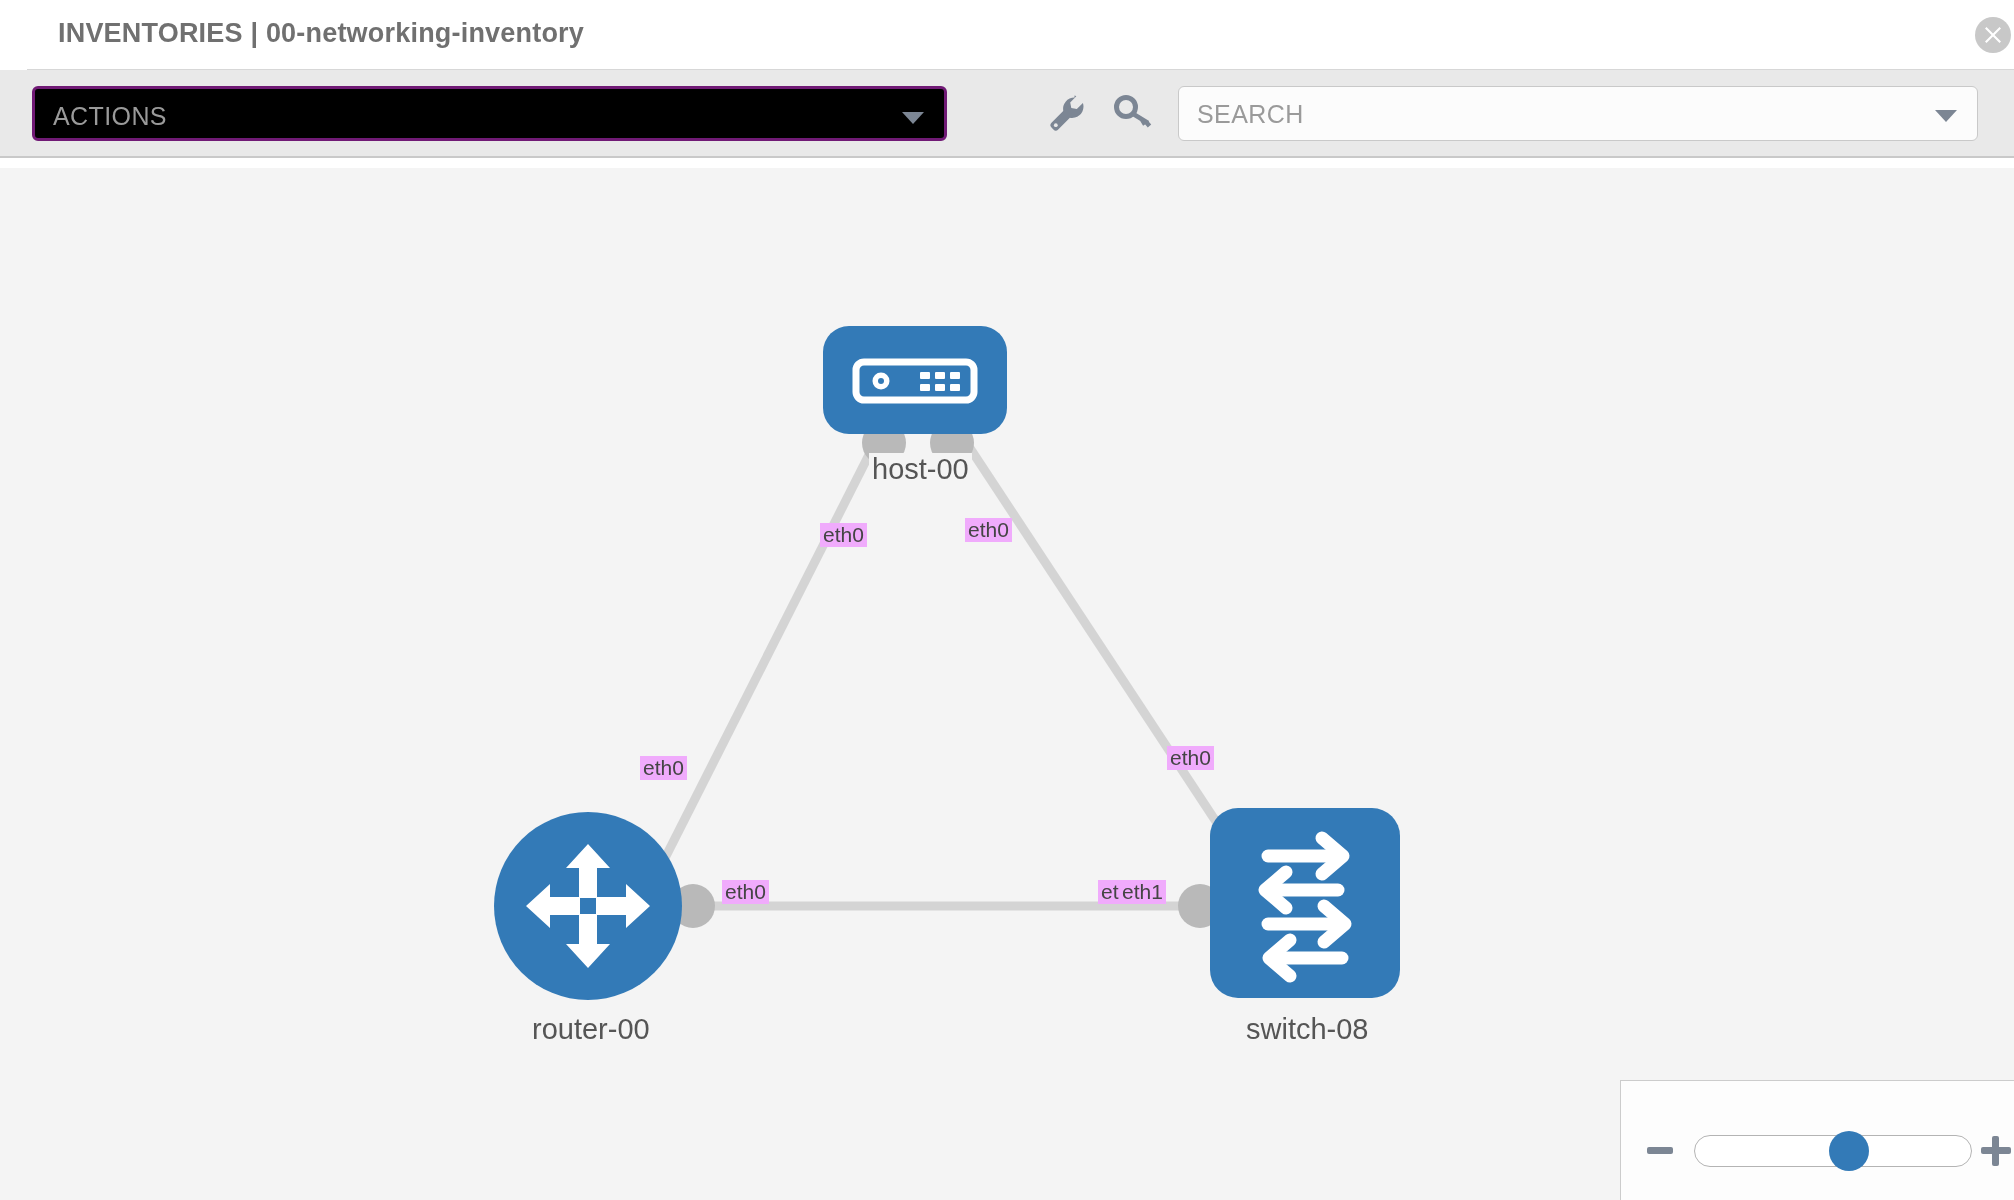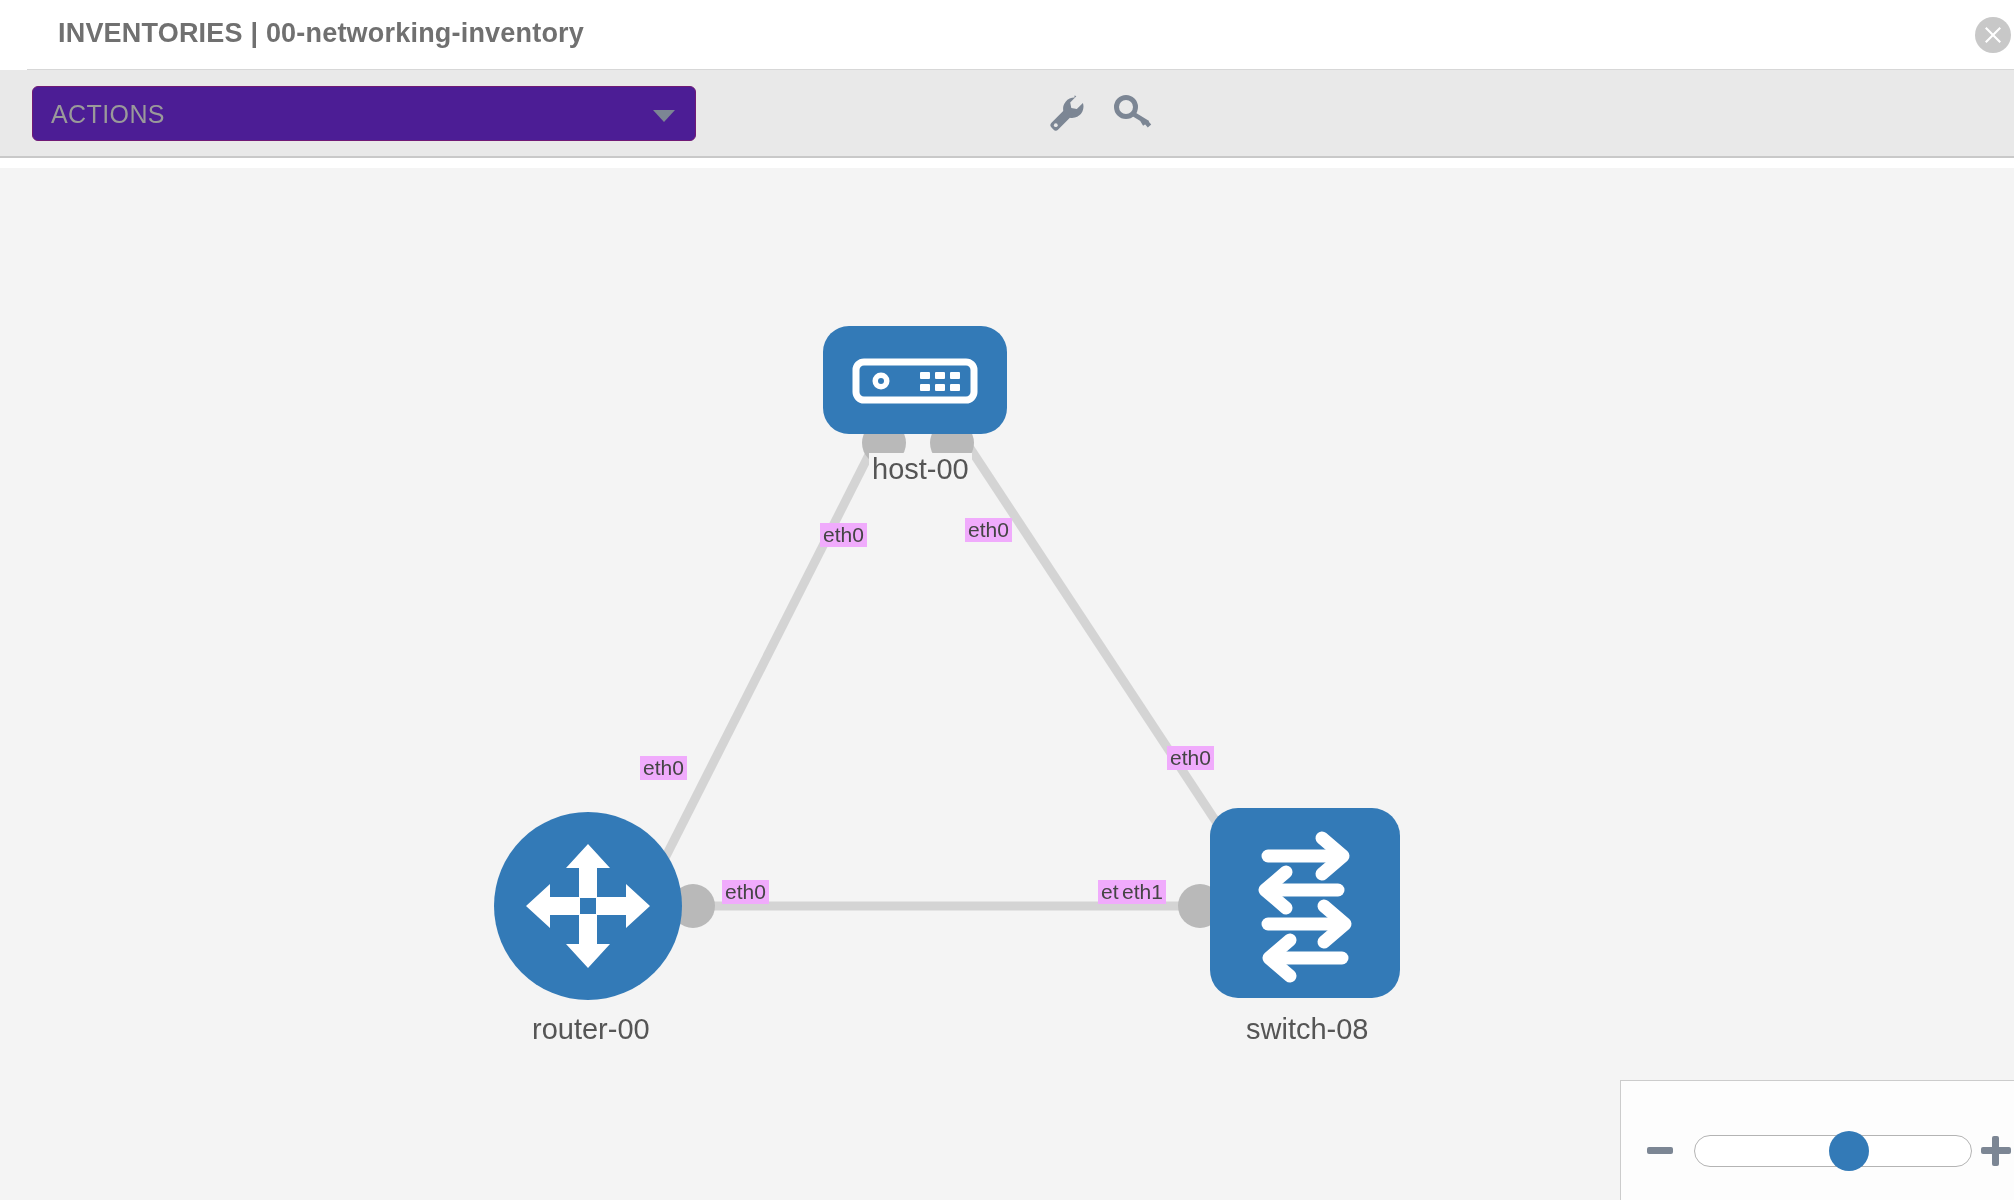--- a/index.html
+++ b/index.html
@@ -35,23 +35,23 @@
 
   
   .toolbar {
     position: absolute; left: 0; top: 70px;
     width: 2014px; height: 88px;
     background: #e9e9e9;
     border-bottom: 2px solid #c9c9c9;
   }
   .actions-select {
     position: absolute; left: 32px; top: 16px;
-    width: 664px; height: 55px;
-    background: #4c1d95;
-    border: 1px solid #701a75;
+    width: 915px; height: 55px;
+    background: #000000;
+    border: 3px solid #701a75;
     border-radius: 6px;
     cursor: pointer;
   }
   .actions-select .label {
     position: absolute; left: 18px; top: 13px;
     font-size: 25px; color: #9a9a9a;
     letter-spacing: .4px;
   }
   .caret {
     position: absolute; right: 20px; top: 23px;
@@ -201,20 +201,24 @@
     </svg>
   </div>
 
   <div class="tool-icon key">
     <svg width="42" height="42" viewBox="0 0 42 42">
       <circle cx="14" cy="15" r="9.5" fill="none" stroke="#7c8694" stroke-width="5"></circle>
       <path d="M20.5 21.5 L36 31 M30 27.5 L33 32.5 M34.5 30.5 L37.5 34" stroke="#7c8694" stroke-width="4.5" stroke-linecap="butt" fill="none"></path>
     </svg>
   </div>
 
+  <div class="search-select">
+    <span class="label">SEARCH</span>
+    <span class="caret"></span>
+  </div>
 </div>
 
 <div class="canvas">
 
   <svg class="topology-svg" width="2014" height="1042">
 
     <g stroke="#d4d4d4" stroke-width="9" fill="none">
       <line x1="880" y1="265" x2="660" y2="700"></line>
       <line x1="960" y1="265" x2="1240" y2="690"></line>
       <line x1="690" y1="738" x2="1215" y2="738"></line>

